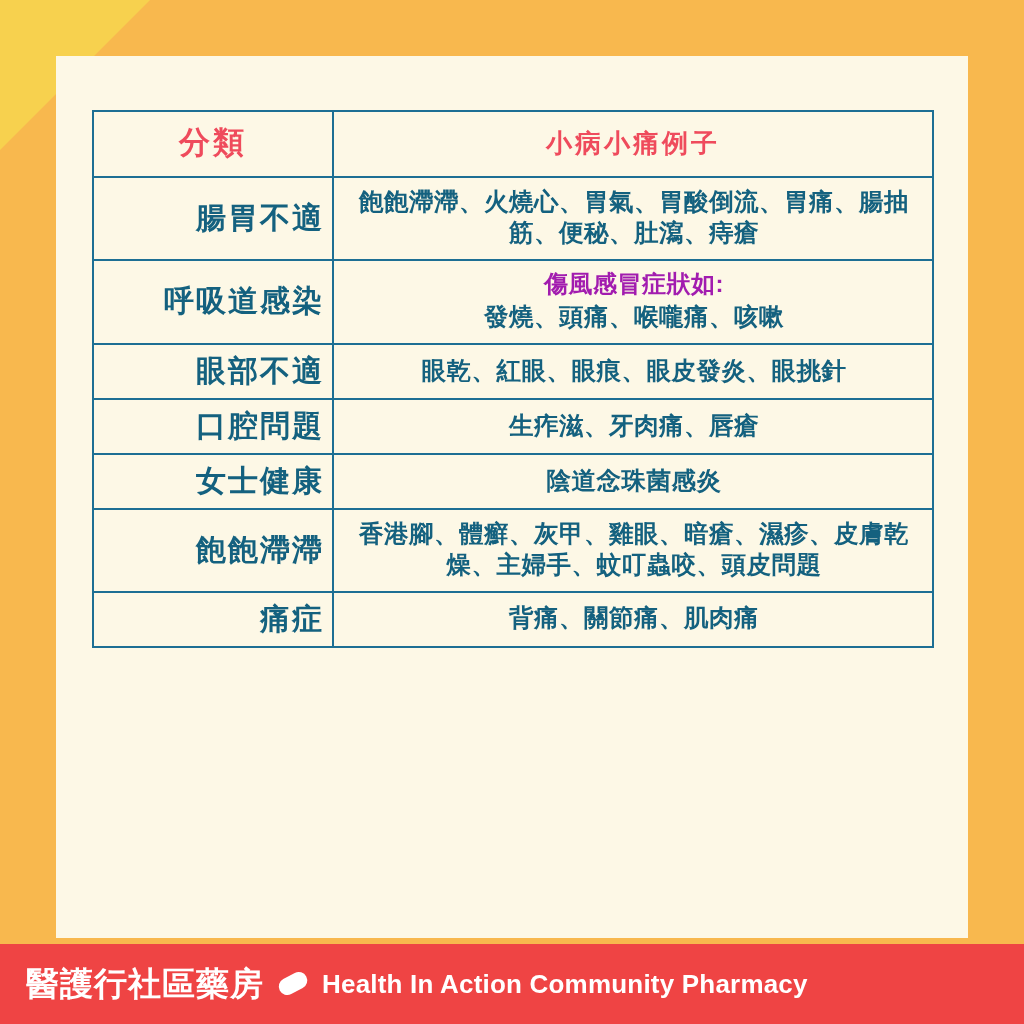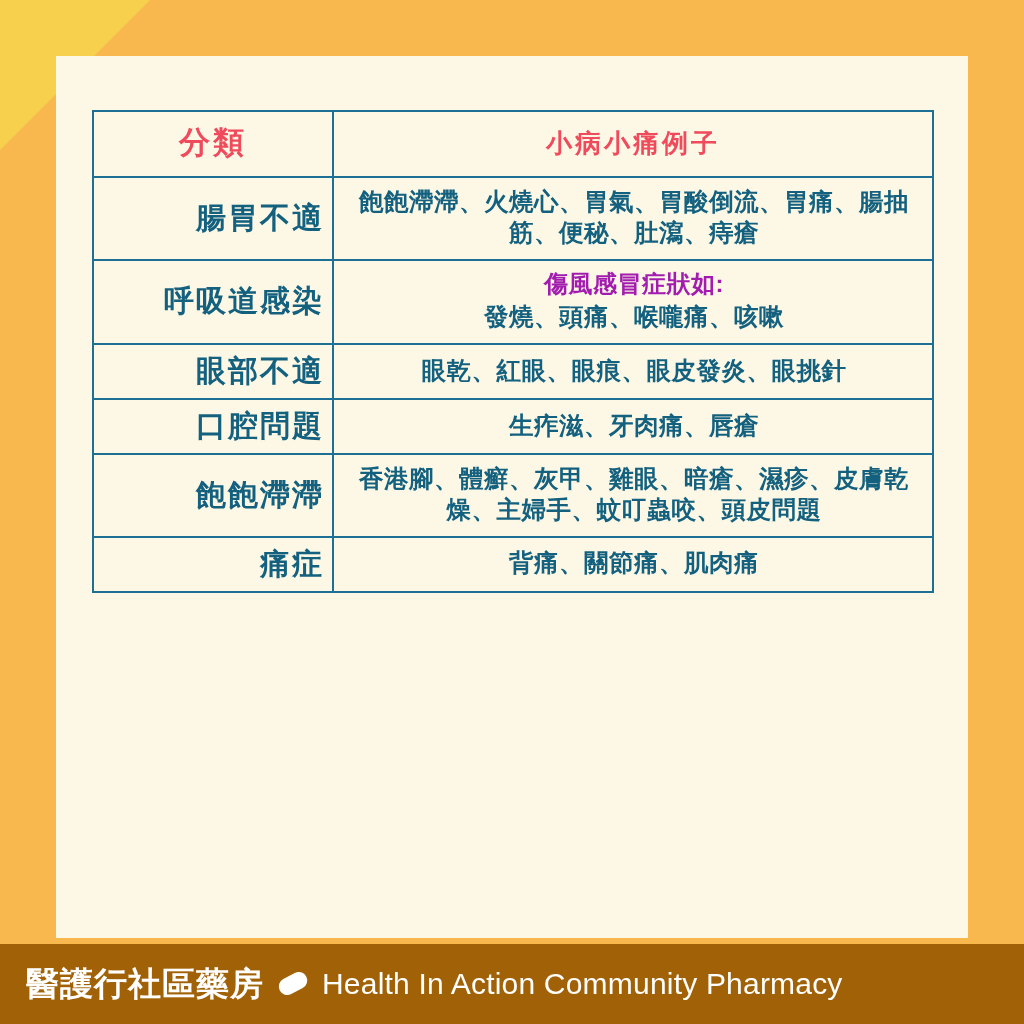--- a/index.html
+++ b/index.html
@@ -29,21 +29,21 @@
   .bg-cream {
     position: absolute;
     left: 56px; top: 56px;
     width: 912px; height: 882px;
     background: #fdf8e6;
   }
   .footer {
     position: absolute;
     left: 0; bottom: 0;
     width: 1024px; height: 80px;
-    background: #a16207;
+    background: #ef4444;
     display: flex;
     align-items: center;
     padding: 0 26px;
     gap: 14px;
   }
   .footer-cn {
     color: #ffffff;
     font-size: 33px;
     font-weight: bold;
     letter-spacing: 1px;
@@ -57,22 +57,22 @@
   .pill-icon .pill {
     position: absolute;
     left: 0; top: 0;
     width: 30px; height: 17px;
     background: #ffffff;
     border-radius: 9px;
     transform: rotate(-28deg);
   }
   .footer-en {
     color: #ffffff;
-    font-size: 30px;
-    font-weight: normal;
+    font-size: 26px;
+    font-weight: bold;
     white-space: nowrap;
     letter-spacing: 0.2px;
   }
 
   
   .table-wrap {
     position: absolute;
     left: 92px; top: 110px;
     width: 748px;
   }
@@ -164,20 +164,26 @@
           <span class="body-text">眼乾、紅眼、眼痕、眼皮發炎、眼挑針</span>
         </td>
       </tr>
       <tr>
         <td class="cat">口腔問題</td>
         <td class="items">
           <span class="body-text">生痄滋、牙肉痛、唇瘡</span>
         </td>
       </tr>
       <tr>
+        <td class="cat">女士健康</td>
+        <td class="items">
+          <span class="body-text">陰道念珠菌感炎</span>
+        </td>
+      </tr>
+      <tr>
         <td class="cat">飽飽滯滯</td>
         <td class="items">
           <span class="body-text">香港腳、體癬、灰甲、雞眼、暗瘡、濕疹、皮膚乾燥、主婦手、蚊叮蟲咬、頭皮問題</span>
         </td>
       </tr>
       <tr>
         <td class="cat">痛症</td>
         <td class="items">
           <span class="body-text">背痛、關節痛、肌肉痛</span>
         </td>

